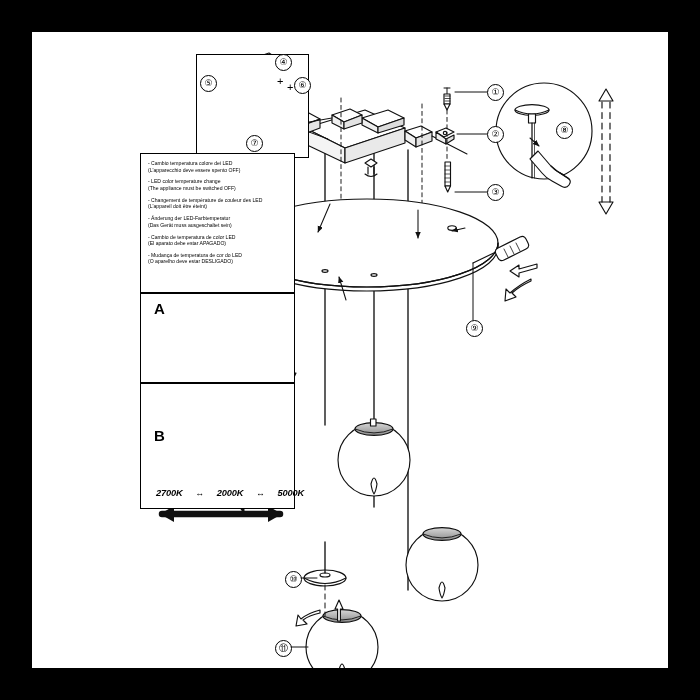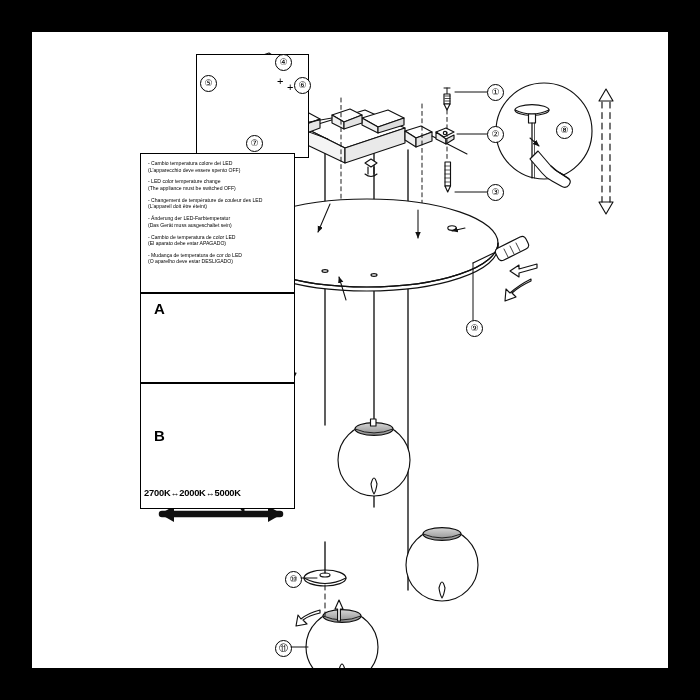--- a/index.html
+++ b/index.html
@@ -8,23 +8,23 @@
   #sheet{position:absolute;left:32px;top:32px;width:636px;height:636px;
          background:#fff;overflow:hidden;}
   svg{display:block;}
   .txtpanel{position:absolute;box-sizing:border-box;border:1.3px solid #000;background:#fff;}
   #panel-text{left:108px;top:121px;width:155px;height:140px;padding:6px 7px 0 7px;}
   #panel-a{left:108px;top:261px;width:155px;height:90px;}
   #panel-b{left:108px;top:351px;width:155px;height:126px;}
   .ln{font-size:5.1px;line-height:6.6px;color:#000;white-space:nowrap;}
   .ln.gap{margin-top:5.2px;}
   .panel-letter{position:absolute;font-size:15px;font-weight:bold;color:#000;}
-  .kscale{position:absolute;left:112px;top:456px;width:148px;
-          display:flex;align-items:center;
-          font-size:9.3px;font-weight:bold;color:#000;}
+  .kscale{position:absolute;left:124px;top:456px;width:148px;
+          display:flex;align-items:center;justify-content:space-between;
+          font-size:9.3px;font-weight:bold;color:#000;font-style:italic;}
   .kscale span{letter-spacing:-.2px;}
   .kar{font-size:9px;}
   #inset-box{position:absolute;left:164px;top:22px;width:113px;height:104px;
              box-sizing:border-box;border:1.3px solid #000;background:#fff;}
   .cal{position:absolute;width:15px;height:15px;border:1.15px solid #000;
        border-radius:50%;background:#fff;color:#000;font-size:9px;
        display:flex;align-items:center;justify-content:center;line-height:1;}
 </style>
 </head>
 <body>

